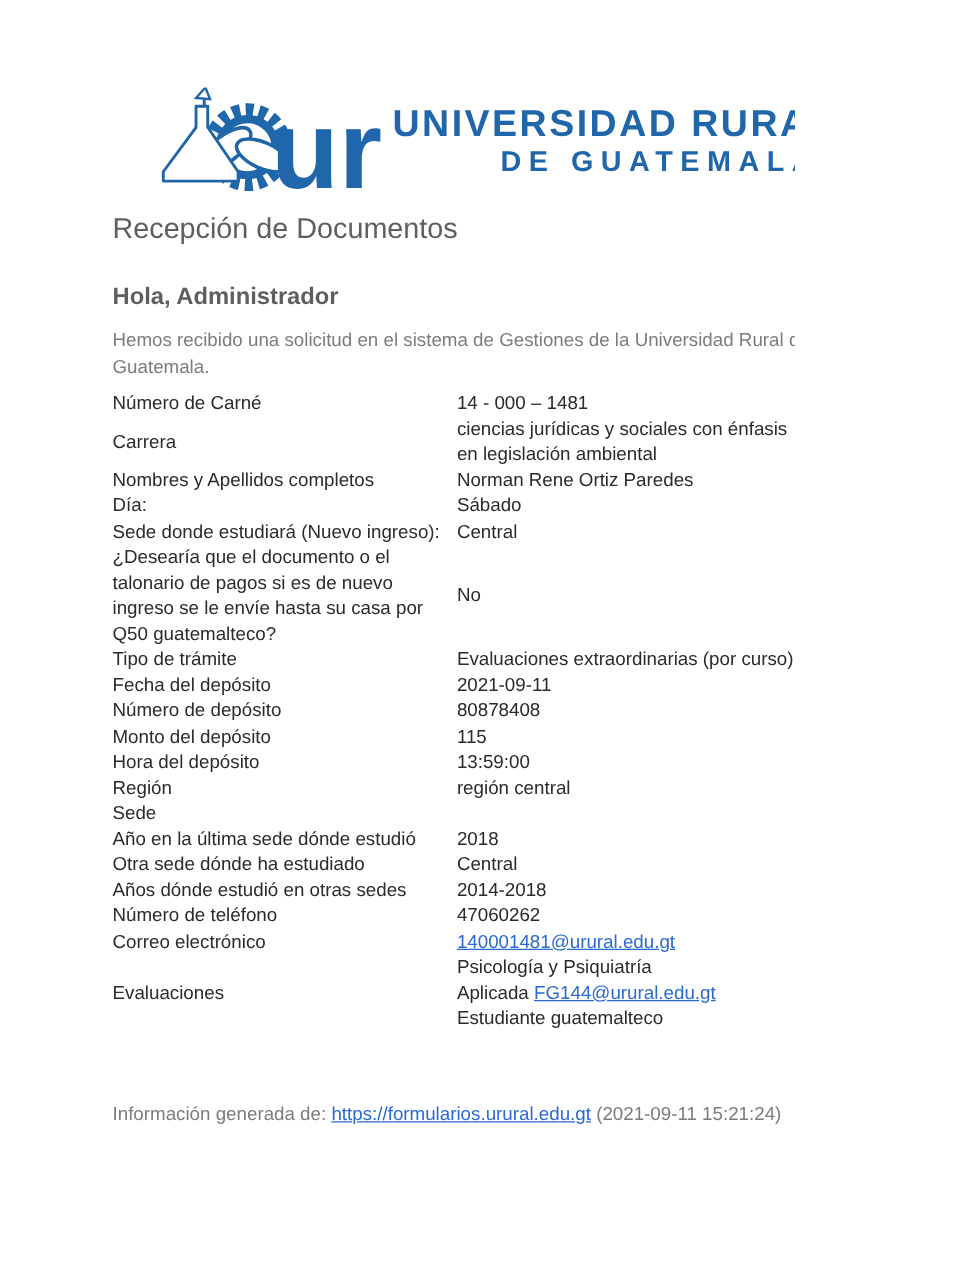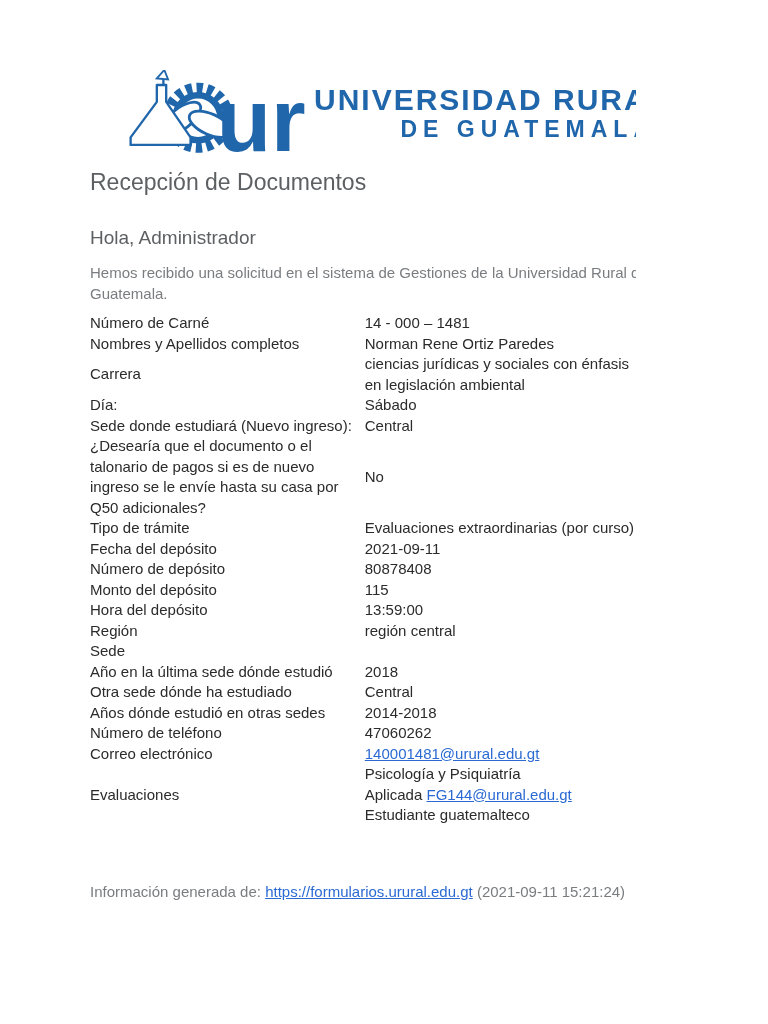--- a/index.html
+++ b/index.html
@@ -9,21 +9,21 @@
 
   
   .logo-row{position:absolute;top:70px;left:118px;display:flex;align-items:center;}
   .logo-graphic{width:190px;height:88px;flex:0 0 auto;}
   .wordmark{margin-left:6px;color:#2066ab;font-weight:700;line-height:29px;}
   .wm1{font-size:30px;letter-spacing:2px;white-space:nowrap;}
   .wm2{font-size:23px;letter-spacing:6px;text-align:right;padding-right:12px;margin-top:1px;white-space:nowrap;}
 
   
   .h1{position:absolute;top:169px;left:90px;font-size:23px;font-weight:400;color:#5d6063;}
-  .h2{position:absolute;top:227px;left:90px;font-size:19px;font-weight:400;color:#5d6063;text-align:center;}
+  .h2{position:absolute;top:227px;left:90px;font-size:19px;font-weight:700;color:#5d6063;text-align:center;}
   .intro{position:absolute;top:262px;left:90px;width:585px;font-size:15px;line-height:21px;color:#7a7d80;}
 
   
   table.fields{position:absolute;top:313px;left:90px;border-collapse:collapse;font-size:15px;color:#2b2b2b;}
   table.fields td{vertical-align:middle;padding:0;line-height:20.5px;}
   td.flabel{width:330px;padding-right:8px;}
   td.fvalue{width:300px;}
   td.fvalue div{line-height:20.5px;}
 
   a{color:#2b6ad3;text-decoration:underline;cursor:pointer;}
@@ -63,37 +63,37 @@
   <div class="h2">Hola, Administrador</div>
   <div class="intro">Hemos recibido una solicitud en el sistema de Gestiones de la Universidad Rural de Guatemala.</div>
 
   <table class="fields">
     <tbody>
         <tr>
           <td class="flabel">Número de Carné</td>
           <td class="fvalue">14 - 000 – 1481</td>
         </tr>
         <tr>
+          <td class="flabel">Carrera</td>
+          <td class="fvalue">ciencias jurídicas y sociales con énfasis en legislación ambiental</td>
+        </tr>
+        <tr>
           <td class="flabel">Nombres y Apellidos completos</td>
           <td class="fvalue">Norman Rene Ortiz Paredes</td>
-        </tr>
-        <tr>
-          <td class="flabel">Carrera</td>
-          <td class="fvalue">ciencias jurídicas y sociales con énfasis en legislación ambiental</td>
         </tr>
         <tr>
           <td class="flabel">Día:</td>
           <td class="fvalue">Sábado</td>
         </tr>
         <tr>
           <td class="flabel">Sede donde estudiará (Nuevo ingreso):</td>
           <td class="fvalue">Central</td>
         </tr>
         <tr>
-          <td class="flabel">¿Desearía que el documento o el talonario de pagos si es de nuevo ingreso se le envíe hasta su casa por Q50 adicionales?</td>
+          <td class="flabel">¿Desearía que el documento o el talonario de pagos si es de nuevo ingreso se le envíe hasta su casa por Q50 guatemalteco?</td>
           <td class="fvalue">No</td>
         </tr>
         <tr>
           <td class="flabel">Tipo de trámite</td>
           <td class="fvalue">Evaluaciones extraordinarias (por curso)</td>
         </tr>
         <tr>
           <td class="flabel">Fecha del depósito</td>
           <td class="fvalue">2021-09-11</td>
         </tr>

